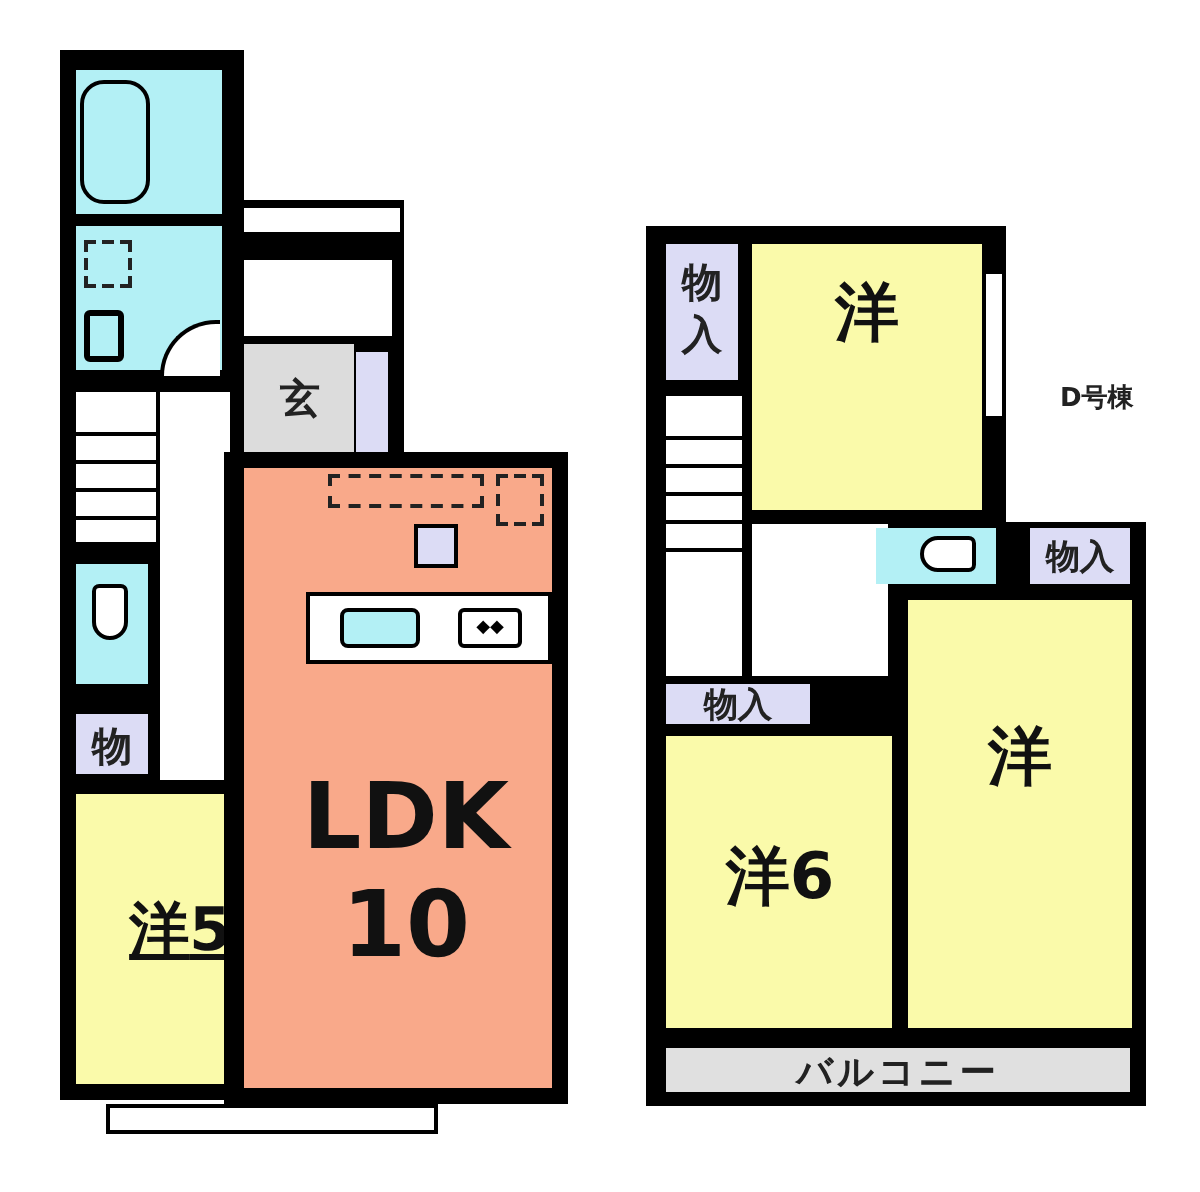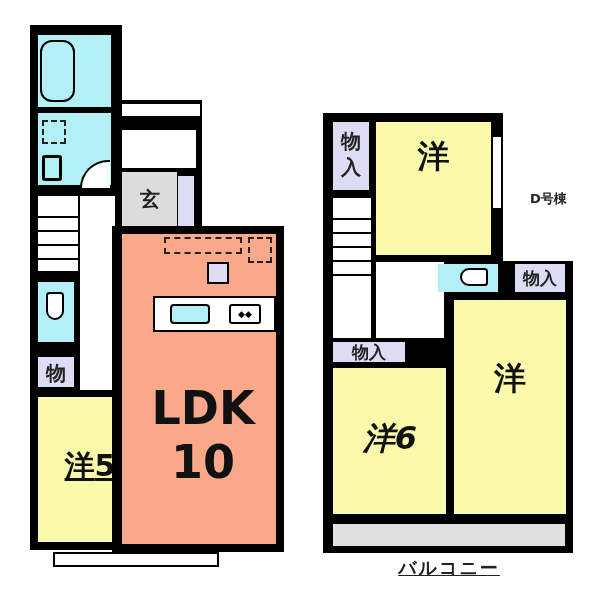--- a/index.html
+++ b/index.html
@@ -107,19 +107,19 @@
 
   <div class="room" style="left:454px;top:300px;width:112px;height:214px;background:#fafaaa;"></div>
   <div class="lbl" style="left:454px;top:362px;width:112px;font-size:32px;">
     <div>洋</div>
   </div>
 
   <div class="room" style="left:333px;top:342px;width:72px;height:20px;background:#dcdcf5;"></div>
   <div class="small" style="left:333px;top:341px;width:72px;font-size:17px;">物入</div>
 
   <div class="room" style="left:333px;top:368px;width:113px;height:146px;background:#fafaaa;"></div>
-  <div class="lbl" style="left:340px;top:422px;width:100px;font-size:32px;font-style:italic;">
+  <div class="lbl" style="left:340px;top:422px;width:100px;font-size:32px;">
     <span>洋</span><span>6</span>
   </div>
 
   <div class="room" style="left:333px;top:524px;width:232px;height:22px;background:#e0e0e0;"></div>
-  <div class="small" style="left:333px;top:556px;width:232px;font-size:18px;letter-spacing:2px;text-decoration:underline;">バルコニー</div>
+  <div class="small" style="left:333px;top:524px;width:232px;font-size:18px;letter-spacing:2px;">バルコニー</div>
 </div>
 
 </body></html>

